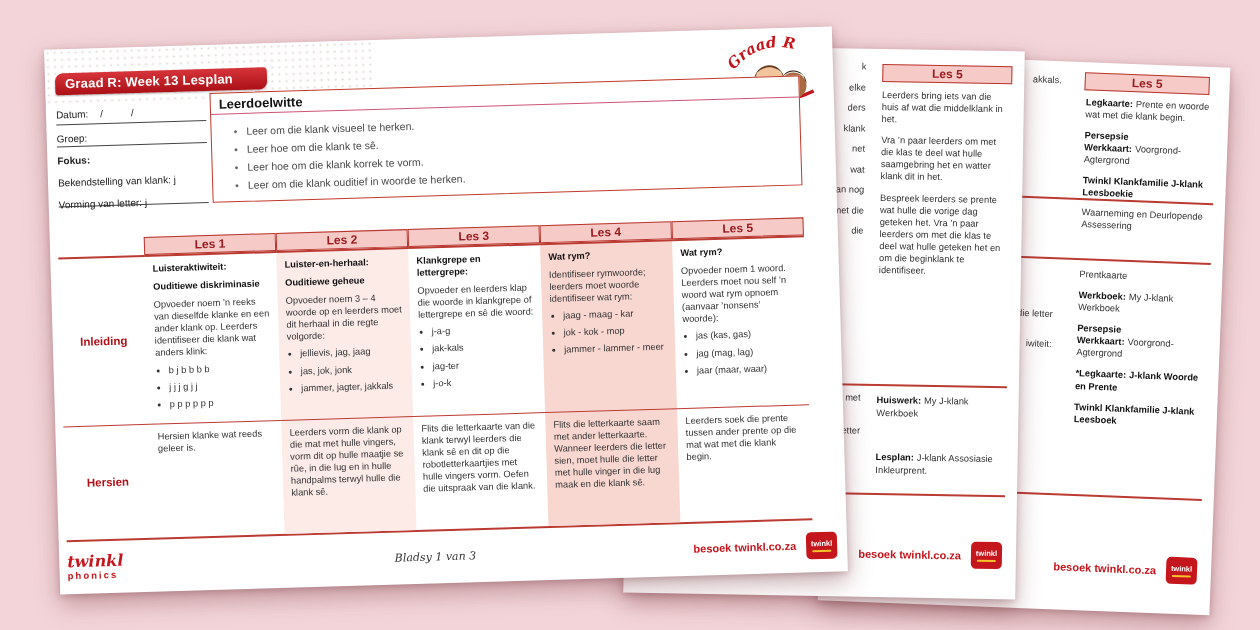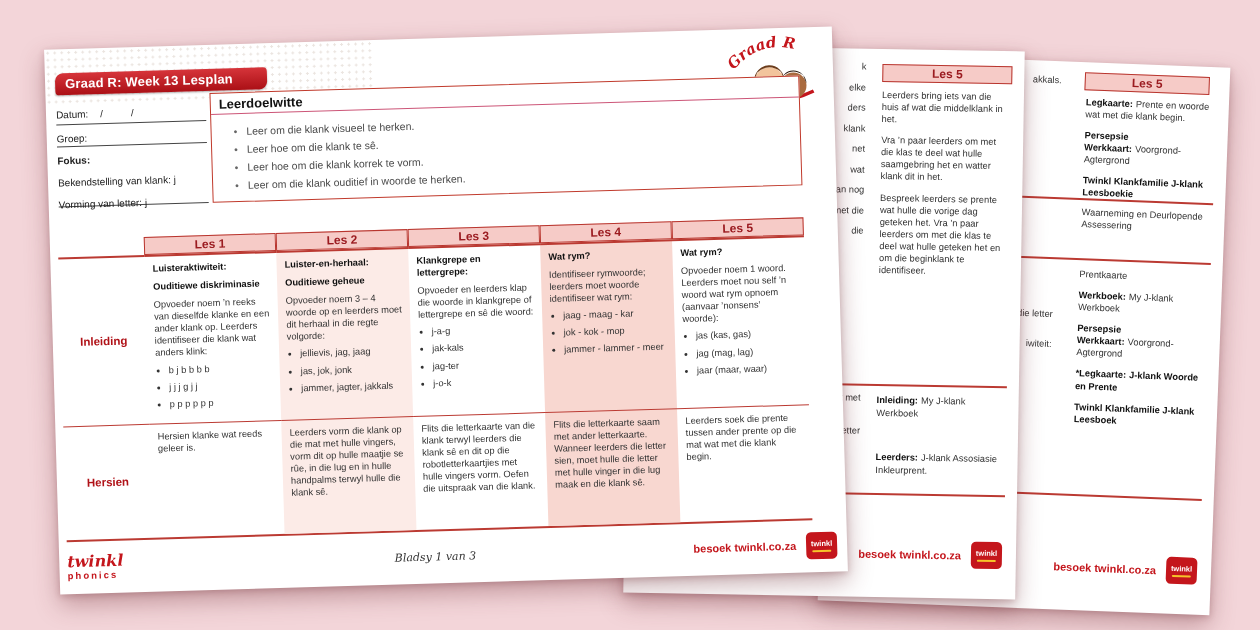--- a/index.html
+++ b/index.html
@@ -180,24 +180,24 @@
   <div class="frag frag-a">at met</div>
   <div class="frag frag-b">die letter</div>
 
   <div class="side-col">
     <p>Leerders bring iets van die huis af wat die middelklank in het.</p>
     <p>Vra ’n paar leerders om met die klas te deel wat hulle saamgebring het en watter klank dit in het.</p>
     <p>Bespreek leerders se prente wat hulle die vorige dag geteken het. Vra ’n paar leerders om met die klas te deel wat hulle geteken het en om die beginklank te identifiseer.</p>
   </div>
   <div class="redline" style="top:335px"></div>
   <p class="huiswerk">
-    <span class="lbl">Inleiding:</span><span>My J-klank Werkboek</span>
+    <span class="lbl">Huiswerk:</span><span>My J-klank Werkboek</span>
   </p>
   <p class="inkleur">
-    <span class="lbl">Leerders:</span><span>J-klank Assosiasie Inkleurprent.</span>
+    <span class="lbl">Lesplan:</span><span>J-klank Assosiasie Inkleurprent.</span>
   </p>
   <div class="redline" style="top:444px"></div>
   <div class="mini-footer">
     <span class="visit">besoek twinkl.co.za</span>
     <div class="twinkl-badge">
         <span>twinkl</span>
       </div>
   </div>
 </div>
 

